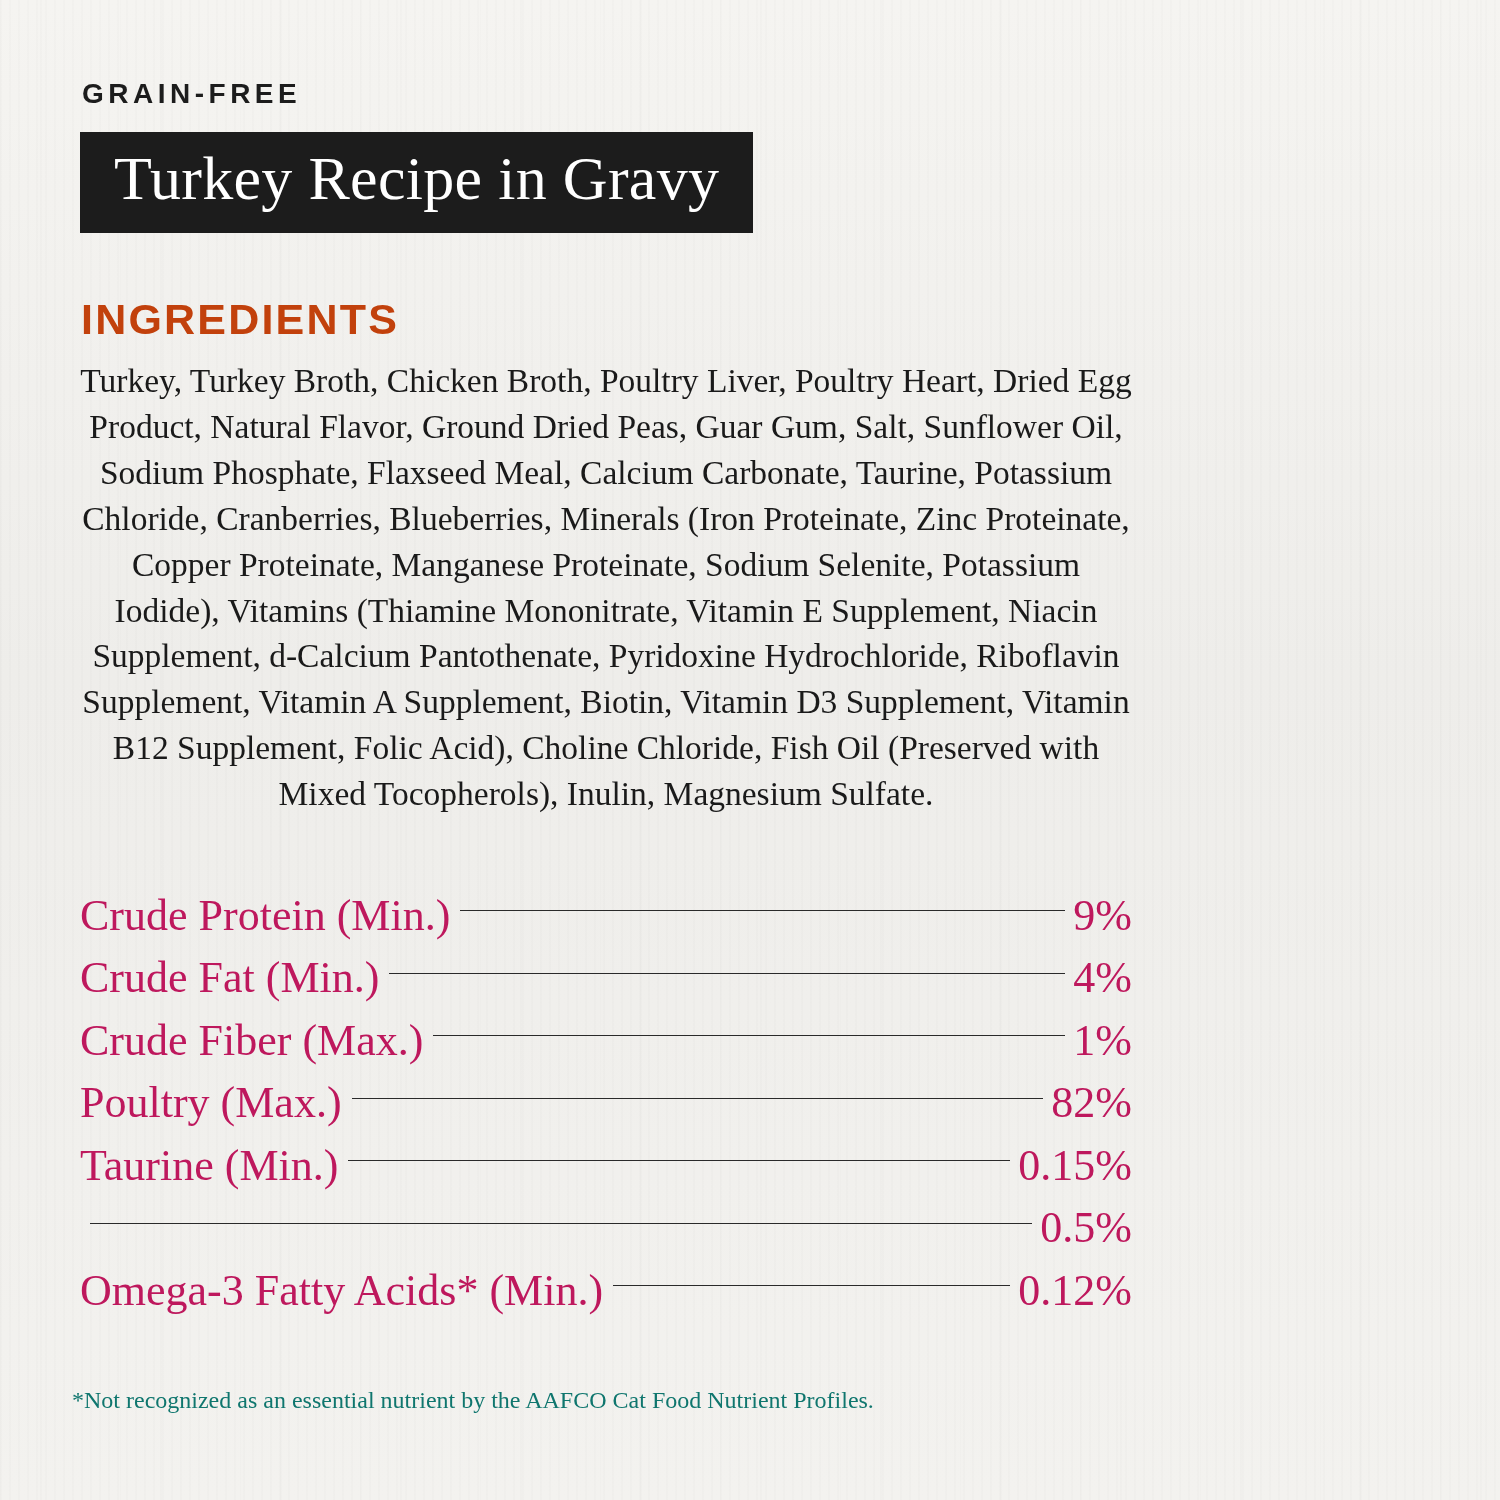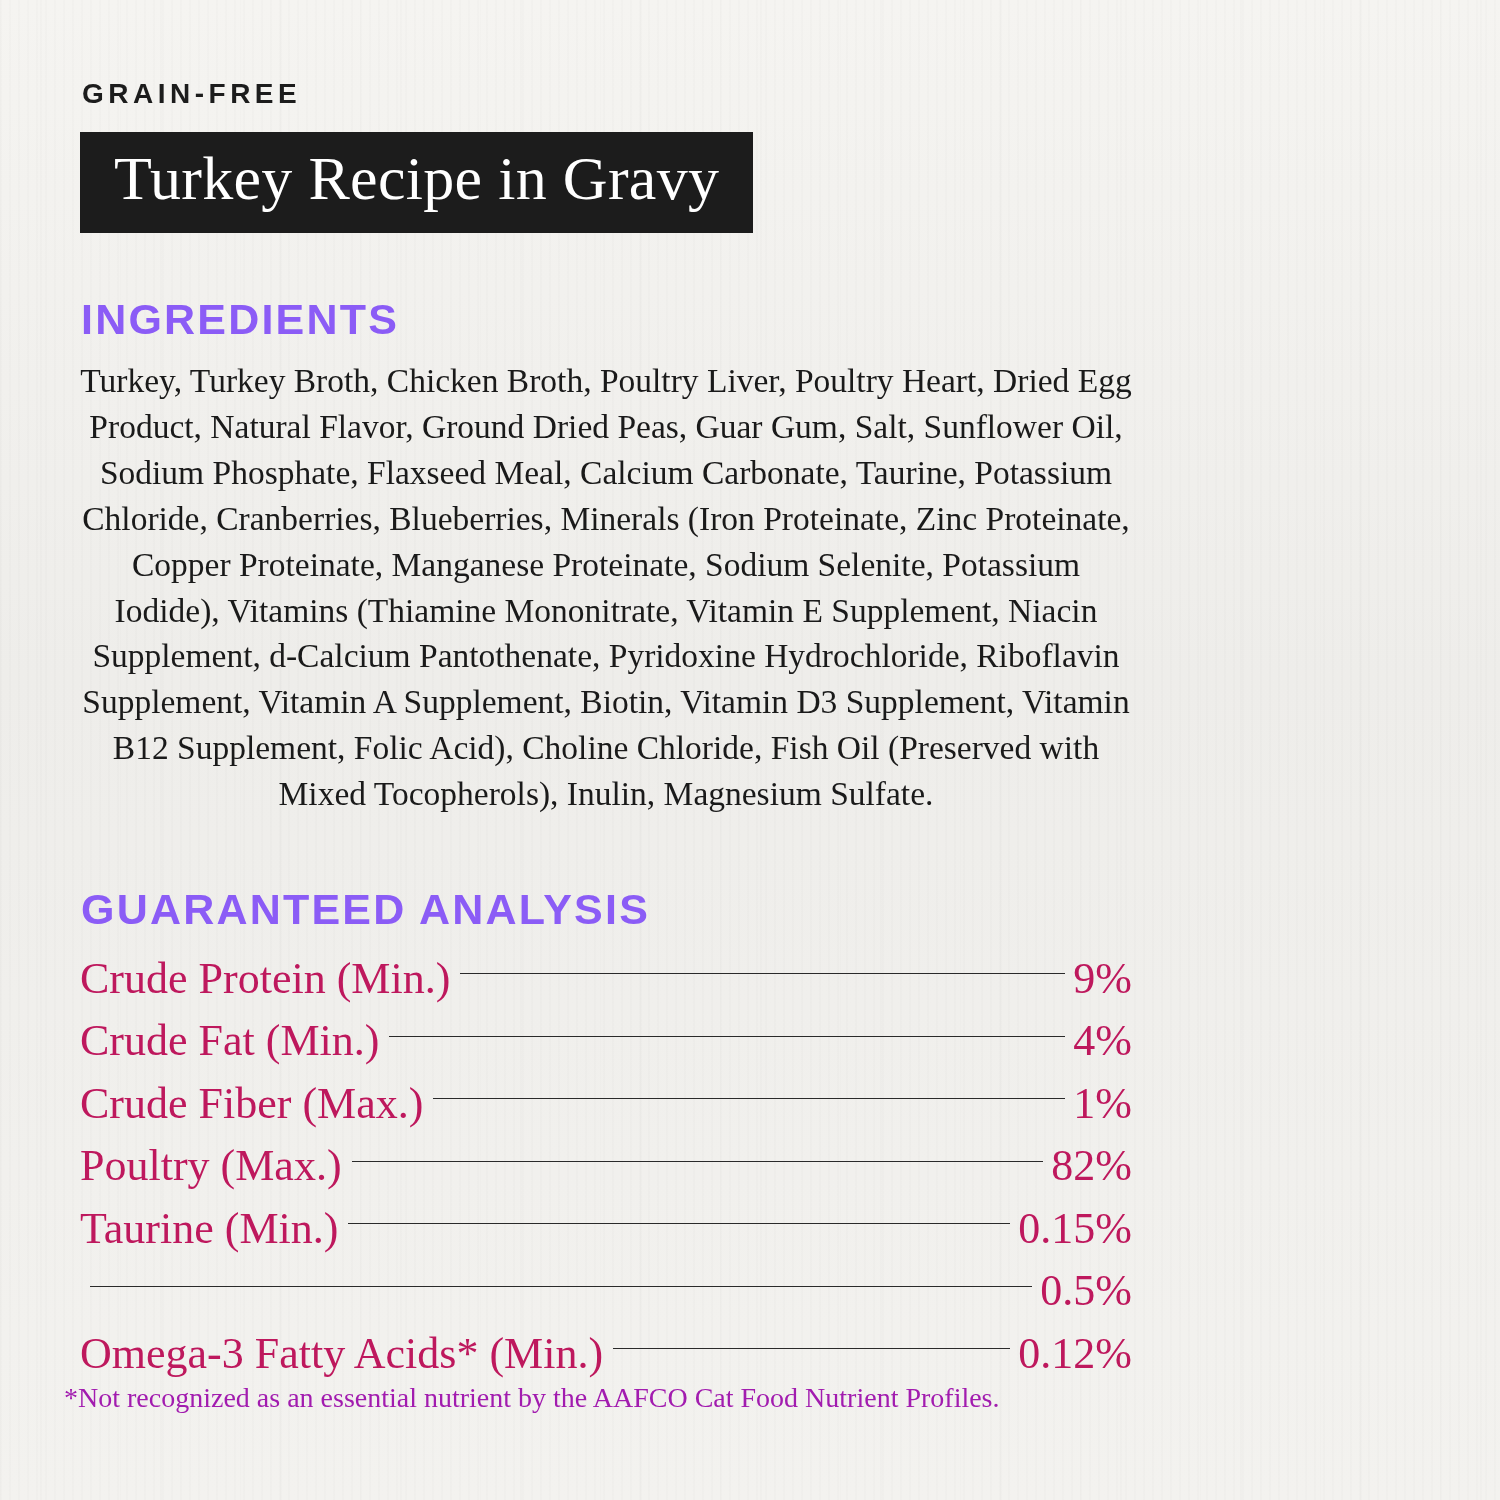--- a/index.html
+++ b/index.html
@@ -62,21 +62,21 @@
     font-size: 62px;
     line-height: 1.05;
     letter-spacing: 0.3px;
     white-space: nowrap;
   }
   .section-head {
     font-family: "Liberation Sans", sans-serif;
     font-weight: 700;
     font-size: 43px;
     letter-spacing: 2.2px;
-    color: #8b5cf6;
+    color: #c2410c;
     margin: 0 0 14px 1px;
   }
   .ingredients-body {
     font-family: "Liberation Serif", serif;
     font-size: 33.5px;
     line-height: 1.37;
     color: #1a1a1a;
     max-width: 1345px;
     margin: 0 0 68px 0;
     text-align: center;
@@ -103,44 +103,43 @@
     flex: 1 1 auto;
     position: relative;
     margin: 0 8px 0 10px;
     height: 1px;
     border-bottom: 1.6px solid #2a2a2a;
     transform: translateY(-6px);
   }
   .ga-value { flex: 0 0 auto; text-align: right; }
   .footnote {
     position: absolute;
-    left: 64px;
+    left: 72px;
     bottom: 86px;
     font-family: "Liberation Serif", serif;
-    font-size: 28px;
-    color: #a21caf;
+    font-size: 24px;
+    color: #0f766e;
   }
 </style>
 </head>
 <body>
 
 <div class="texture"></div>
 
 <div class="page">
 
   <div class="eyebrow">GRAIN-FREE</div>
 
   <div class="title-bar">
     <div class="title">Turkey Recipe in Gravy</div>
   </div>
 
   <h2 class="section-head">INGREDIENTS</h2>
   <p class="ingredients-body">Turkey, Turkey Broth, Chicken Broth, Poultry Liver, Poultry Heart, Dried Egg Product, Natural Flavor, Ground Dried Peas, Guar Gum, Salt, Sunflower Oil, Sodium Phosphate, Flaxseed Meal, Calcium Carbonate, Taurine, Potassium Chloride, Cranberries, Blueberries, Minerals (Iron Proteinate, Zinc Proteinate, Copper Proteinate, Manganese Proteinate, Sodium Selenite, Potassium Iodide), Vitamins (Thiamine Mononitrate, Vitamin E Supplement, Niacin Supplement, d-Calcium Pantothenate, Pyridoxine Hydrochloride, Riboflavin Supplement, Vitamin A Supplement, Biotin, Vitamin D3 Supplement, Vitamin B12 Supplement, Folic Acid), Choline Chloride, Fish Oil (Preserved with Mixed Tocopherols), Inulin, Magnesium Sulfate.</p>
 
-  <h2 class="section-head ga-head">GUARANTEED ANALYSIS</h2>
 
   <ul class="ga-list" id="ga-list">
       <li class="ga-row">
         <span class="ga-label">Crude Protein (Min.)</span>
         <span class="ga-dots"></span>
         <span class="ga-value">9%</span>
       </li>
       <li class="ga-row">
         <span class="ga-label">Crude Fat (Min.)</span>
         <span class="ga-dots"></span>

